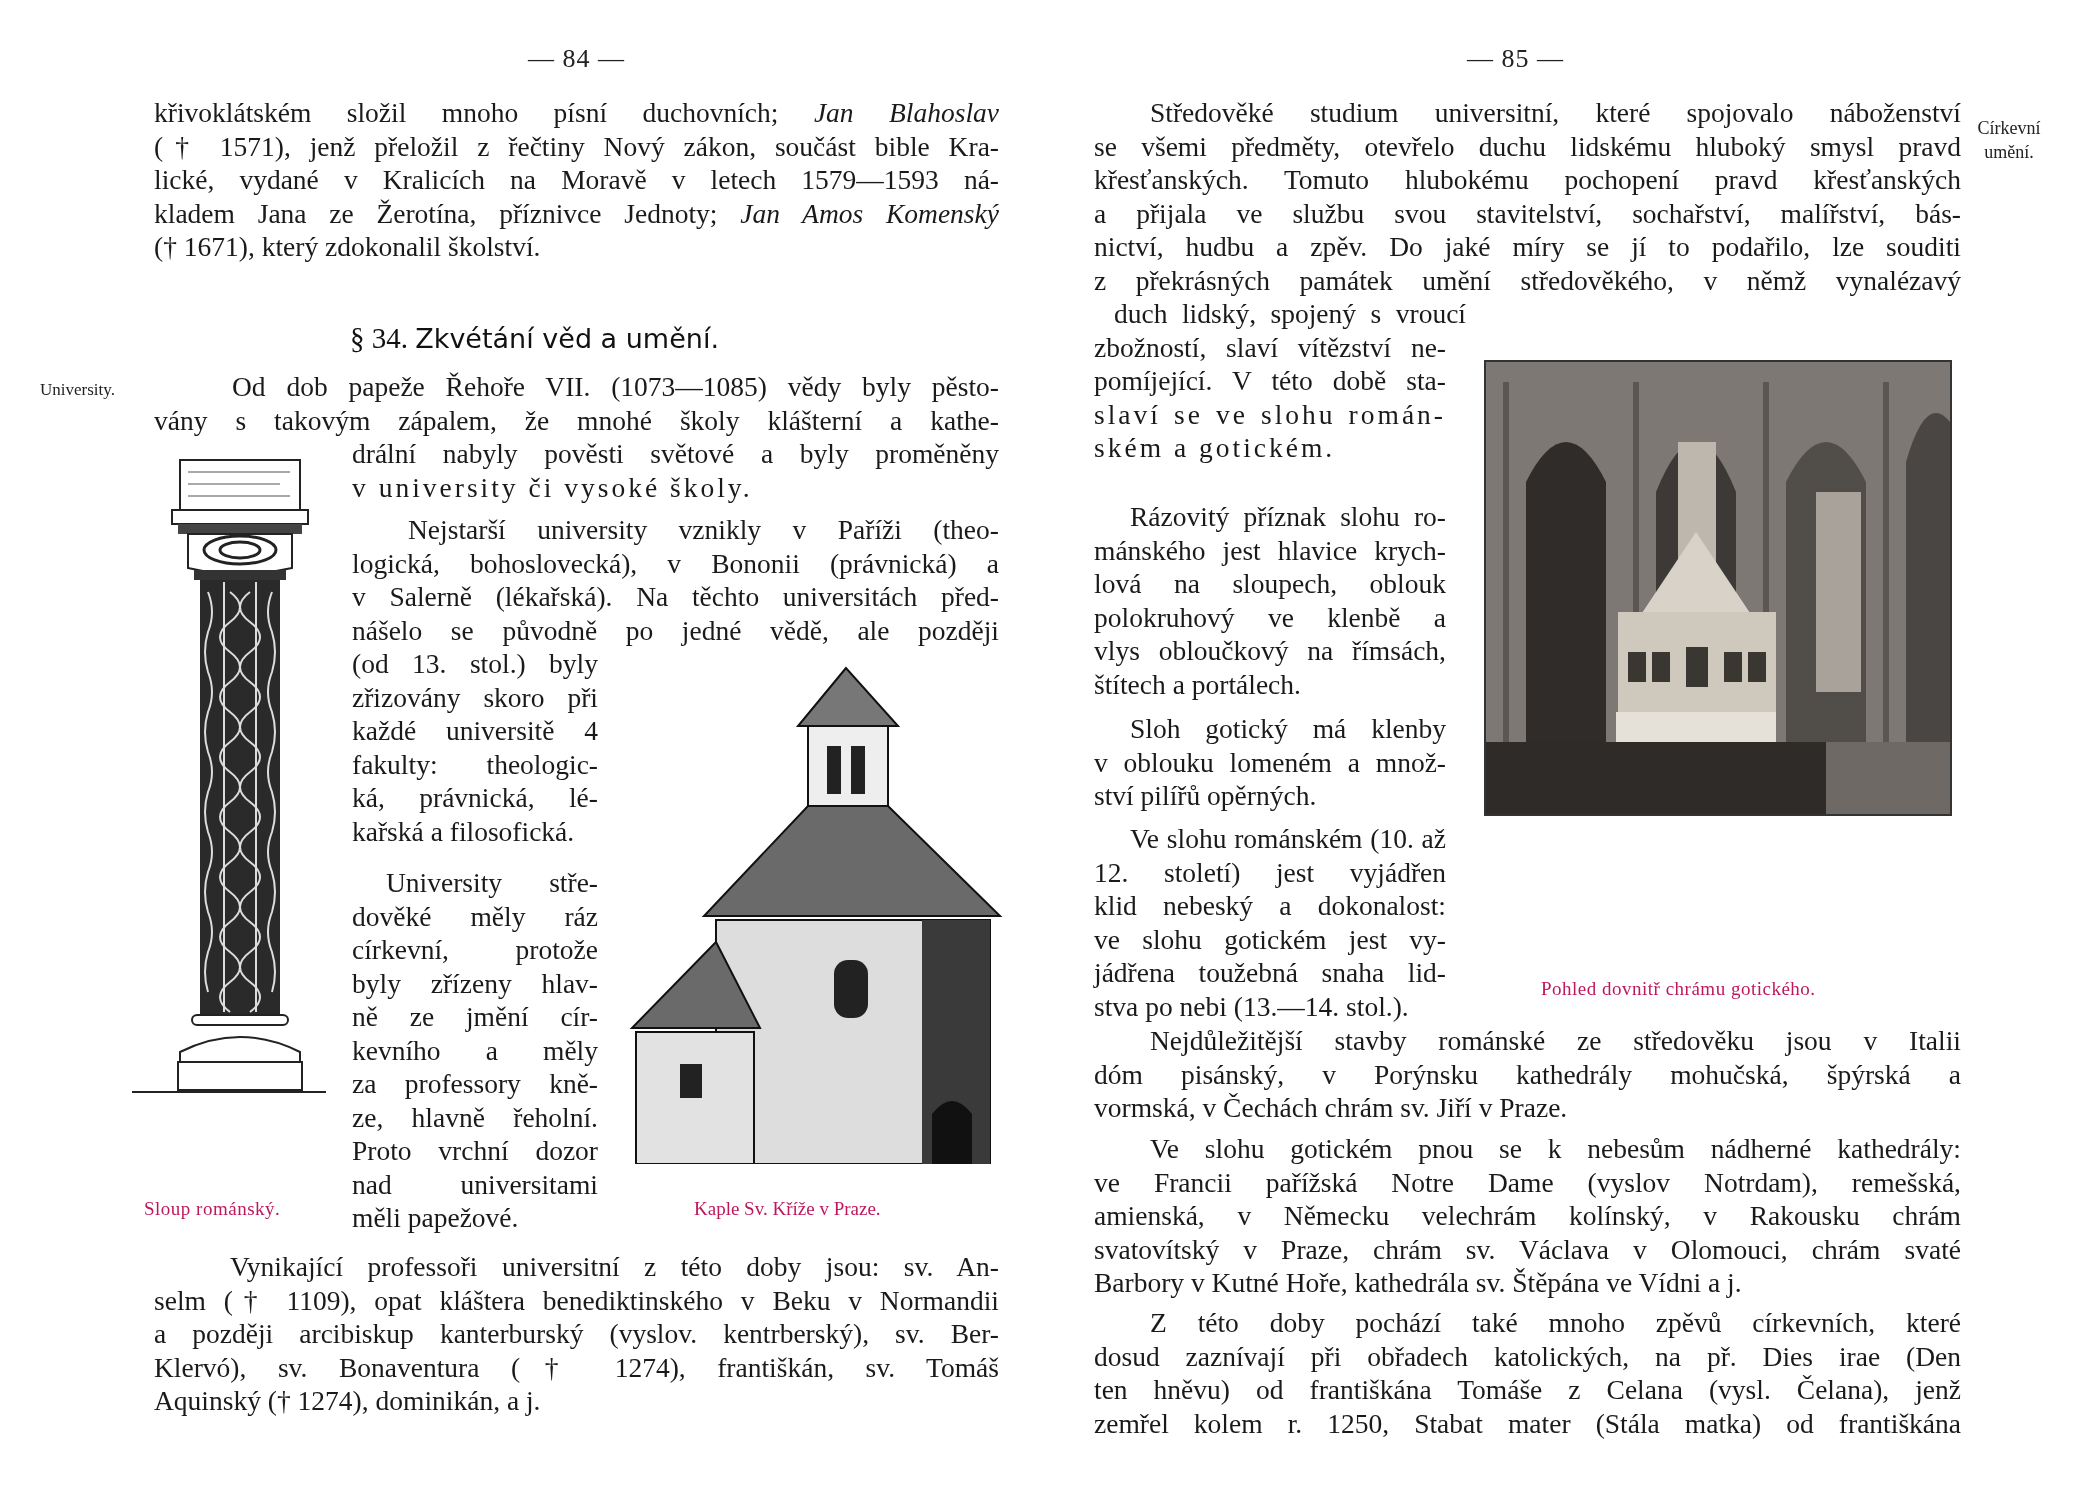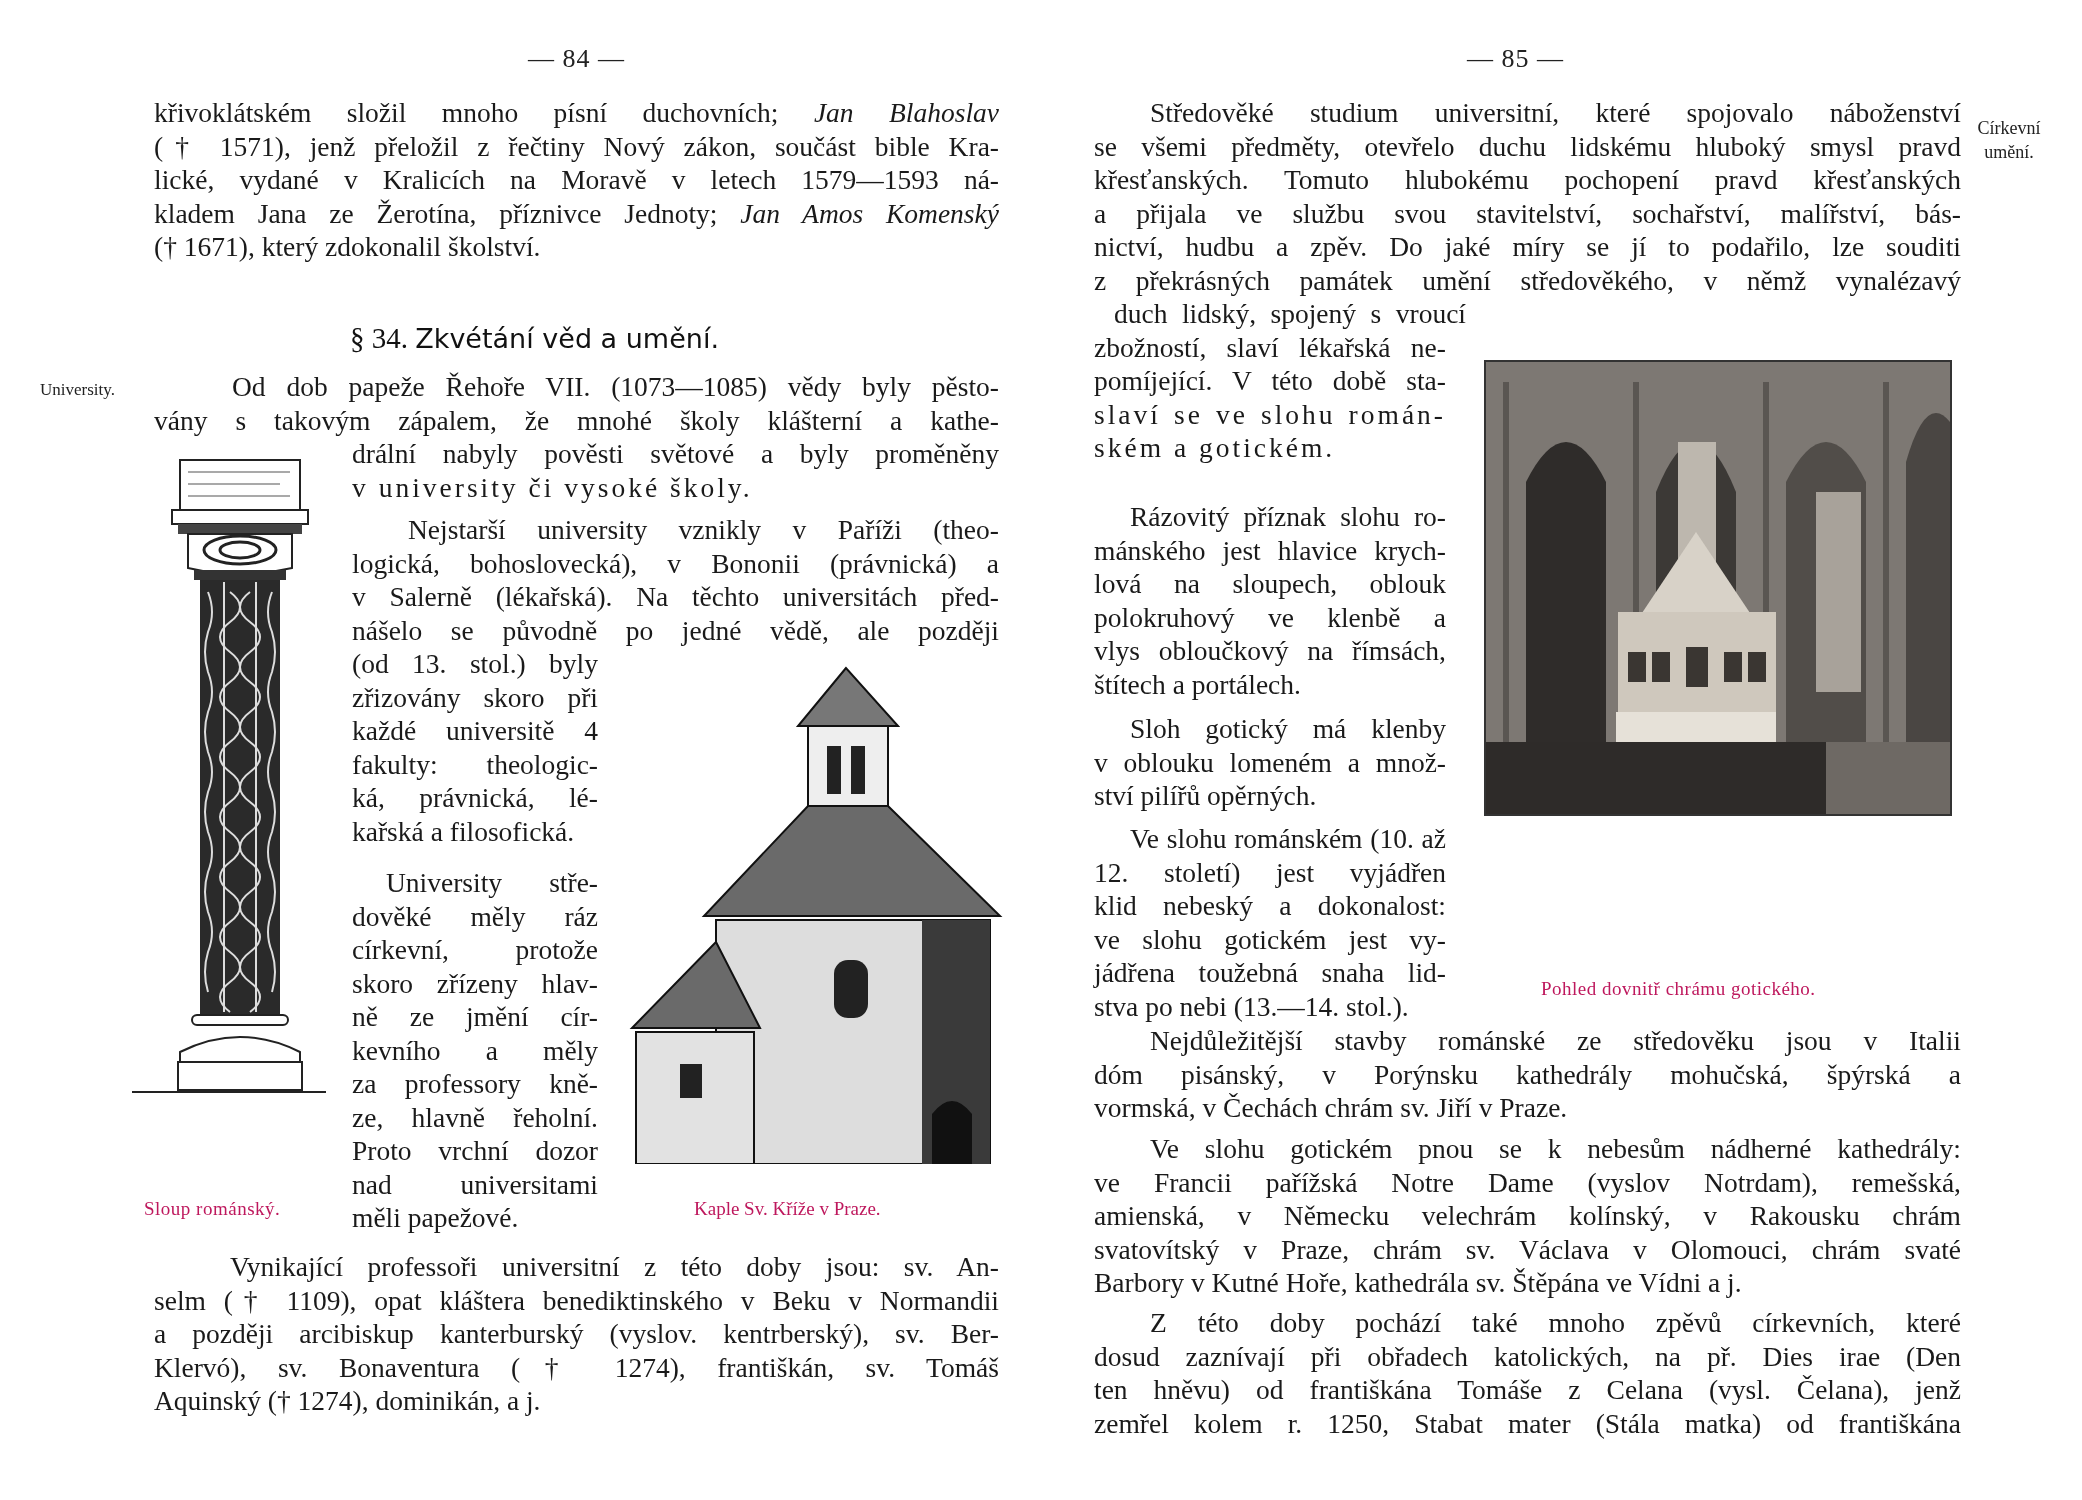--- a/index.html
+++ b/index.html
@@ -79,21 +79,21 @@
     <span class="line" style="width:246px;">každé universitě 4</span>
     <span class="line" style="width:246px;">fakulty: theologic-</span>
     <span class="line" style="width:246px;">ká, právnická, lé-</span>
     <span class="line last" style="width:246px;">kařská a filosofická.</span>
   </div>
 
   <div class="text" style="left:352px; top:866px; width:246px;">
     <span class="line" style="padding-left:34px;">University stře-</span>
     <span class="line">dověké měly ráz</span>
     <span class="line">církevní, protože</span>
-    <span class="line">skoro zřízeny hlav-</span>
+    <span class="line">byly zřízeny hlav-</span>
     <span class="line">ně ze jmění cír-</span>
     <span class="line">kevního a měly</span>
     <span class="line">za professory kně-</span>
     <span class="line">ze, hlavně řeholní.</span>
     <span class="line">Proto vrchní dozor</span>
     <span class="line">nad universitami</span>
     <span class="line last">měli papežové.</span>
   </div>
 
   <div class="figure" style="left:130px; top:452px; width:200px; height:740px;">
@@ -163,21 +163,21 @@
   </div>
 
   <div class="text" style="left:53px; top:96px; width:867px;">
     <span class="line indent">Středověké studium universitní, které spojovalo náboženství</span>
     <span class="line">se všemi předměty, otevřelo duchu lidskému hluboký smysl pravd</span>
     <span class="line">křesťanských. Tomuto hlubokému pochopení pravd křesťanských</span>
     <span class="line">a přijala ve službu svou stavitelství, sochařství, malířství, bás-</span>
     <span class="line">nictví, hudbu a zpěv. Do jaké míry se jí to podařilo, lze souditi</span>
     <span class="line">z překrásných památek umění středověkého, v němž vynalézavý</span>
     <span class="line" style="width:352px;margin-left:20px;">duch lidský, spojený s vroucí</span>
-    <span class="line" style="width:352px;">zbožností, slaví lékařská ne-</span>
+    <span class="line" style="width:352px;">zbožností, slaví vítězství ne-</span>
     <span class="line" style="width:352px;">pomíjející. V této době sta-</span>
     <span class="line spaced" style="width:352px;">slaví se ve slohu román-</span>
     <span class="line last spaced" style="width:352px;">ském a gotickém.</span>
   </div>
 
   <div class="text" style="left:53px; top:500px; width:352px;">
     <span class="line" style="padding-left:36px;">Rázovitý příznak slohu ro-</span>
     <span class="line">mánského jest hlavice krych-</span>
     <span class="line">lová na sloupech, oblouk</span>
     <span class="line">polokruhový ve klenbě a</span>

